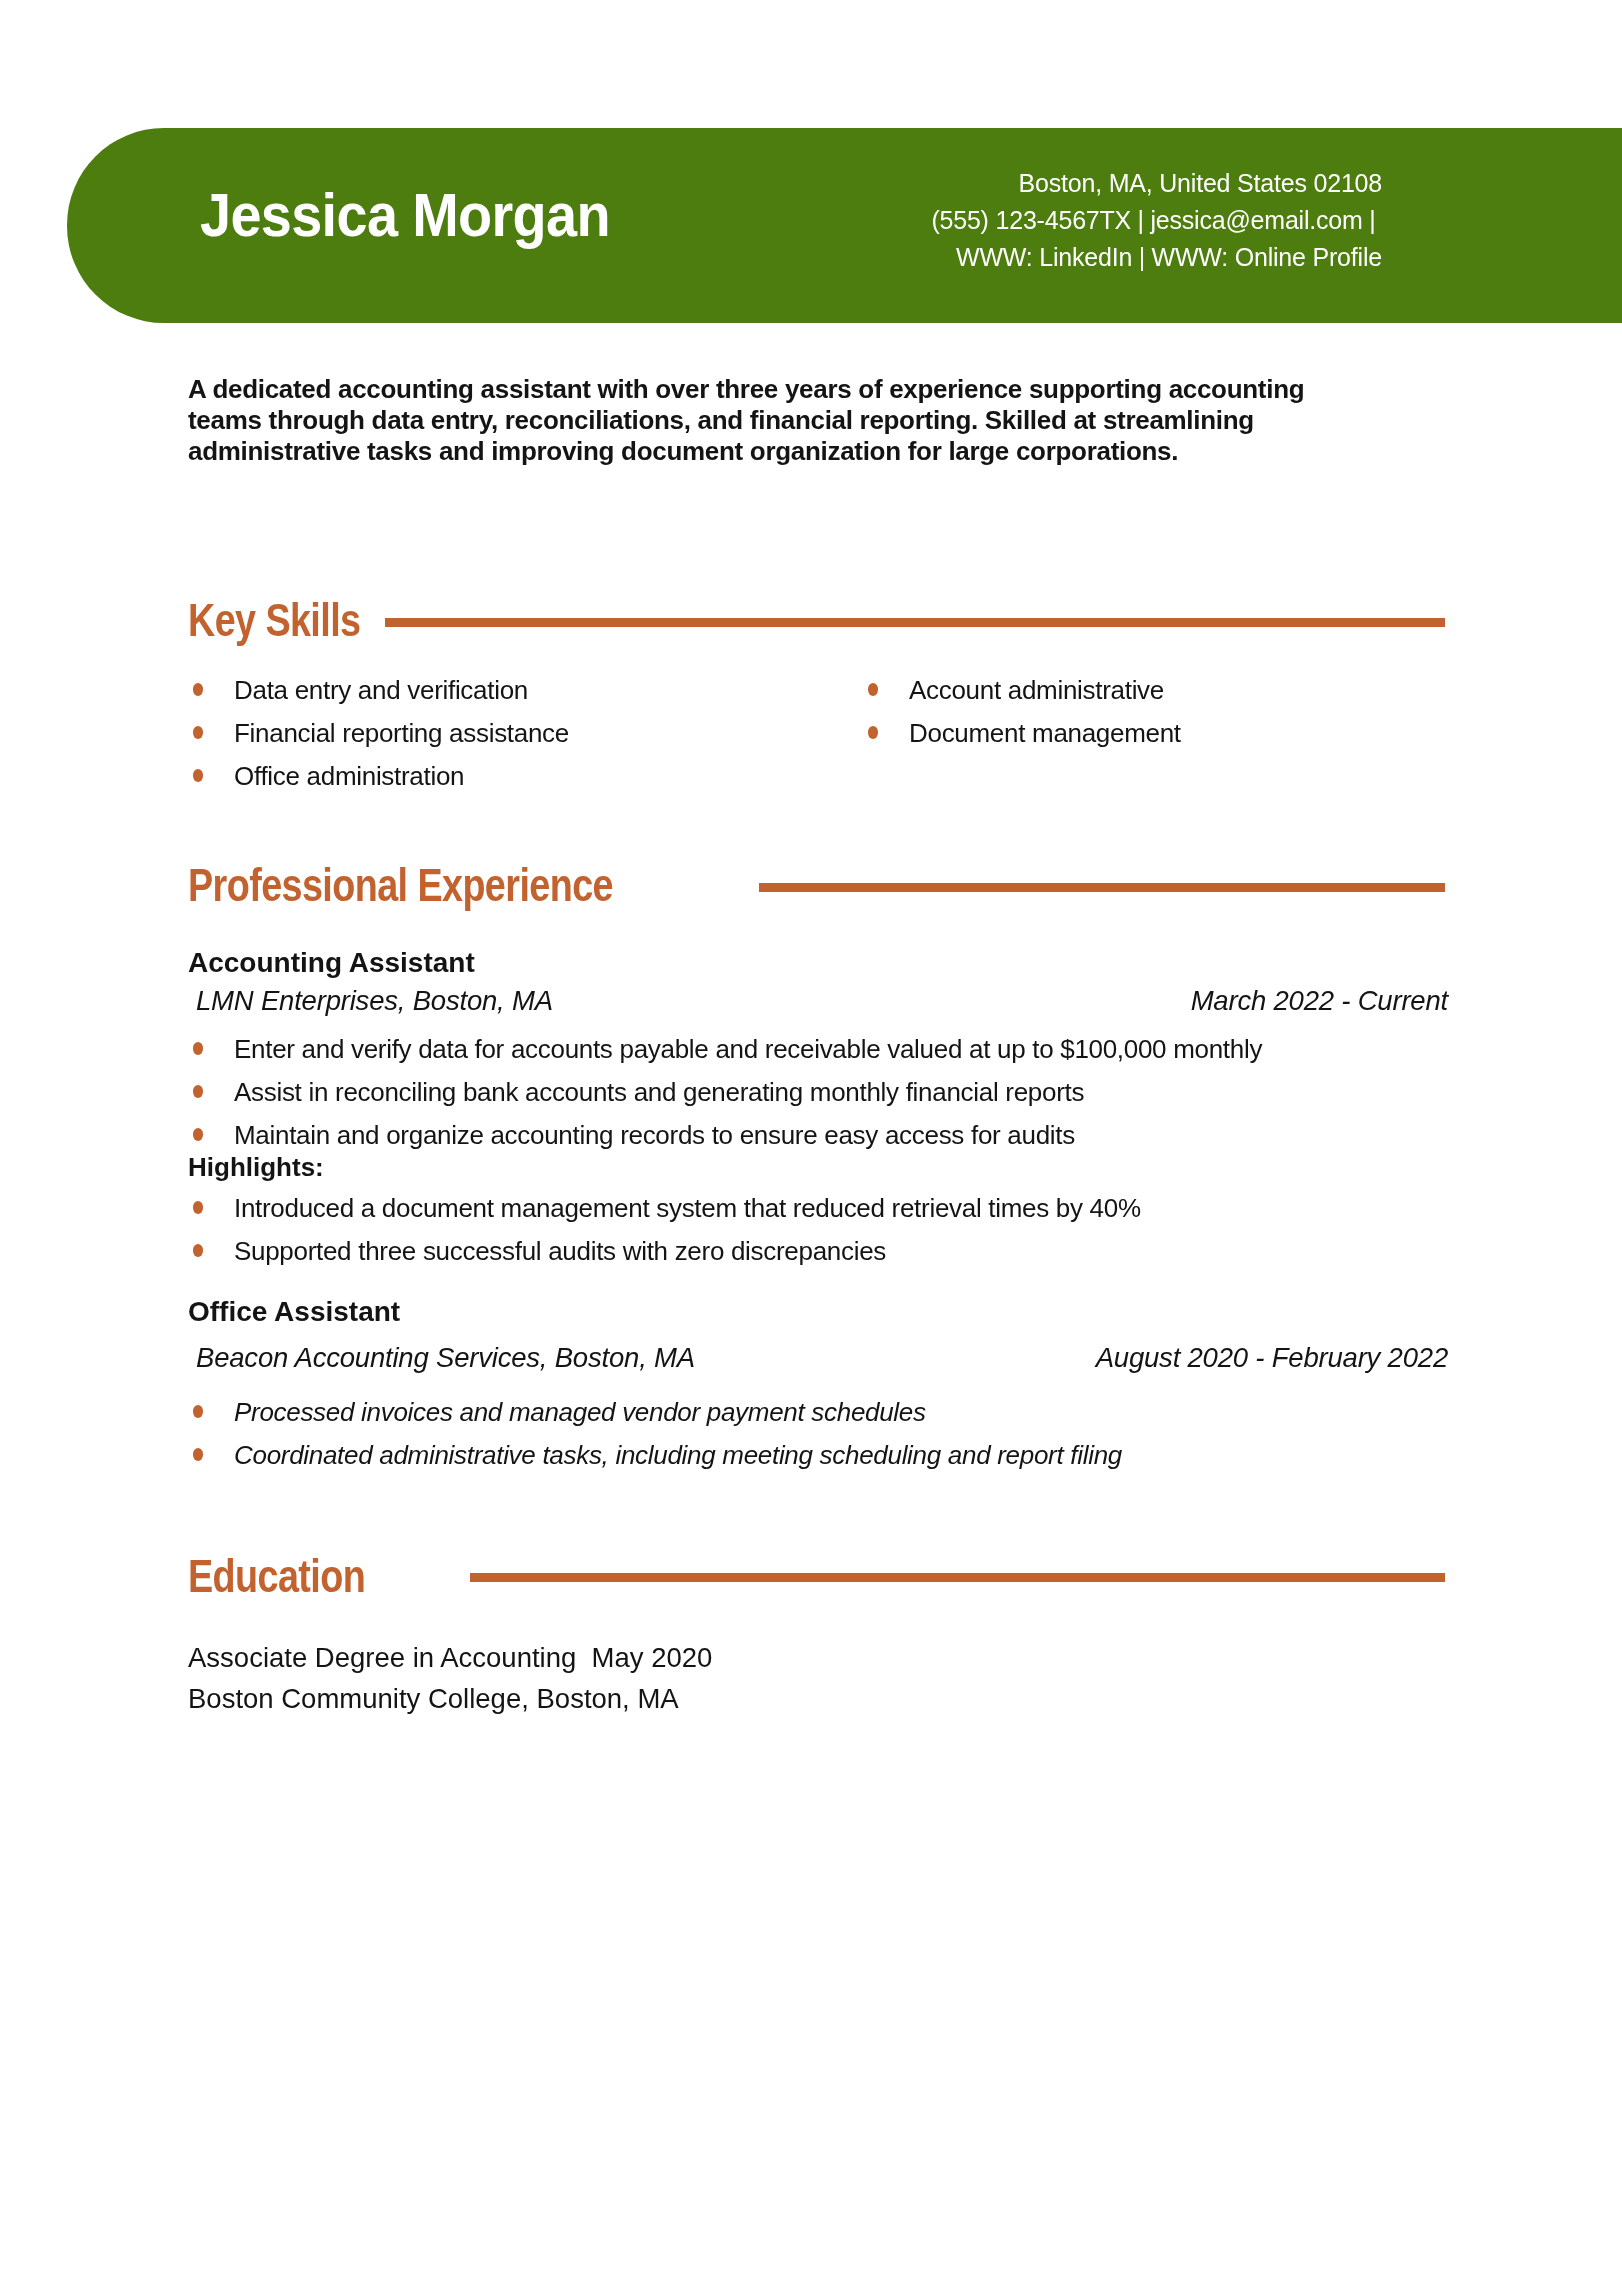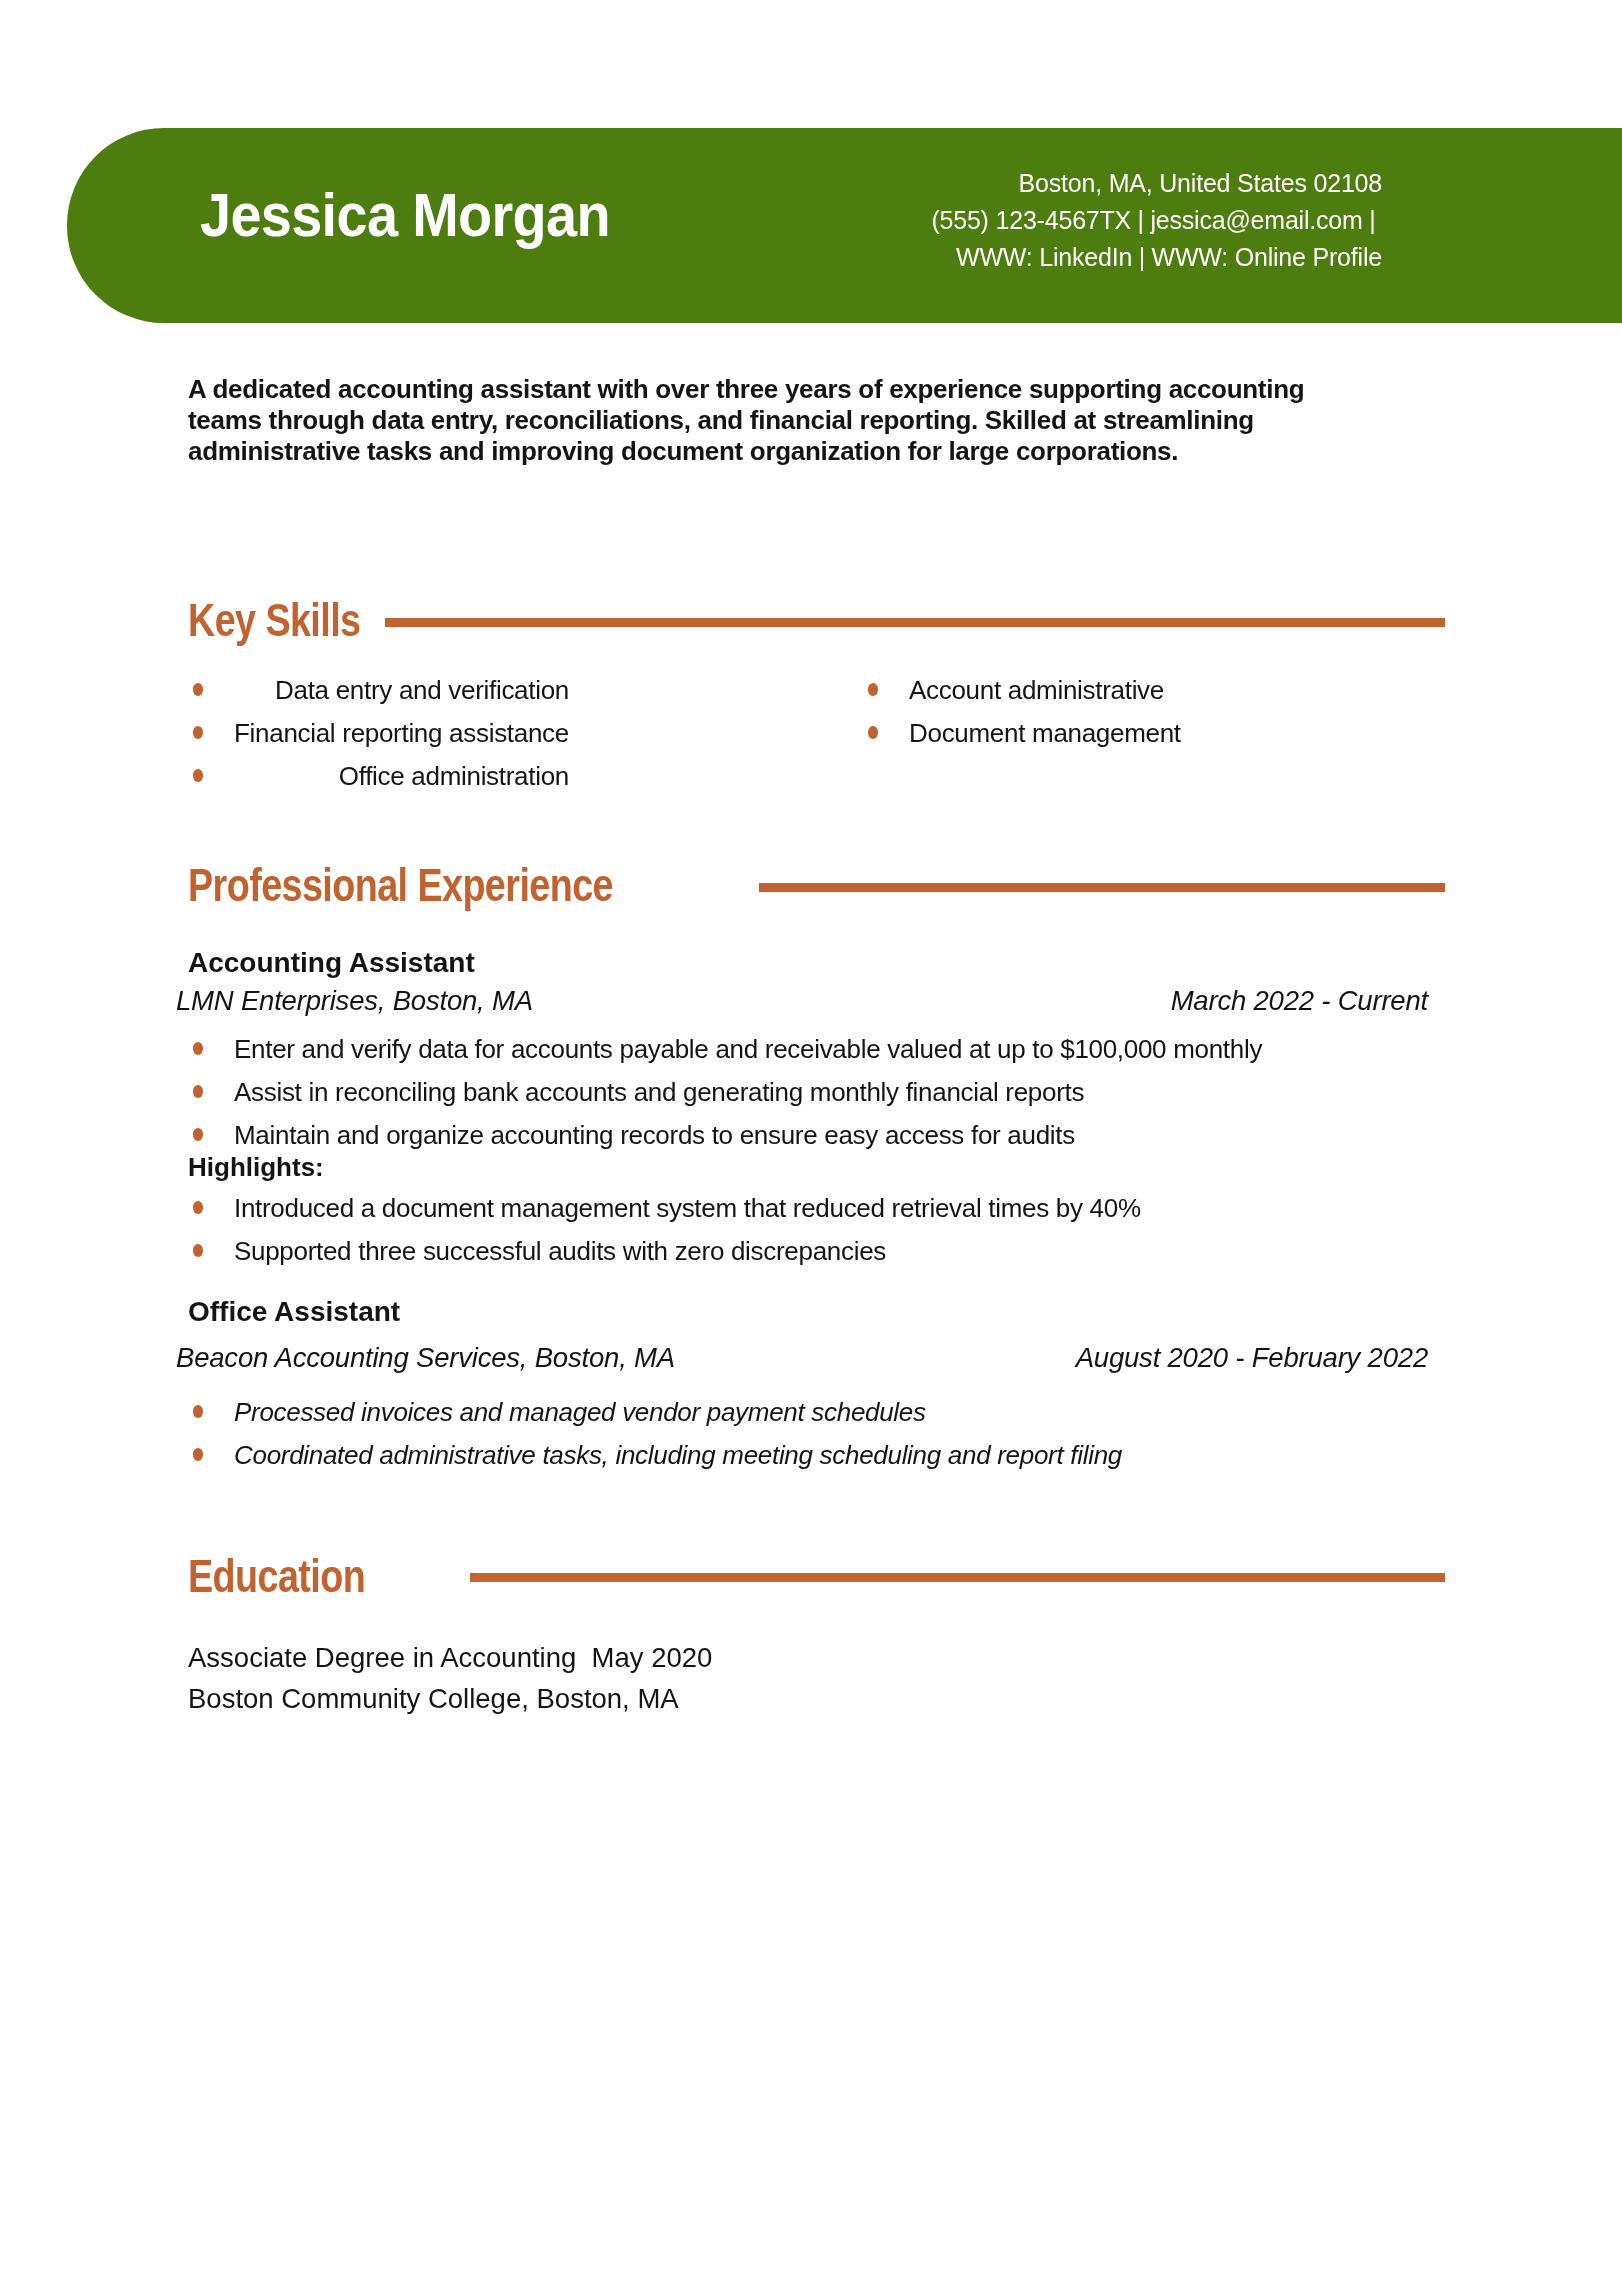--- a/index.html
+++ b/index.html
@@ -39,30 +39,30 @@
   .r-skills { left:385px;  width:1060px; top:618px; }
   .r-exp    { left:759px; width:686px; top:883px; }
   .r-edu    { left:470px;  width:975px; top:1573px; }
   
   ul.blist { list-style:none; position:absolute; font-size:26px; line-height:26px; letter-spacing:-0.3px; }
   ul.blist li { position:relative; padding-left:44px; margin-bottom:17px; white-space:nowrap; }
   ul.blist li::before {
     content:""; position:absolute; left:2.6px; top:5.9px; width:10.5px; height:13px;
     border-radius:50%; background:#C2622E;
   }
-  .skills-col1 { left:190px;  top:677px;text-align:right; }
+  .skills-col1 { left:190px;  top:677px; }
   .skills-col2 { left:865px; top:677px; }
   .job1-bullets { left:190px; top:1036px; } .job1-bullets li { margin-bottom:18.3px; }
   .job1-highlights { left:190px; top:1195px; } .job1-highlights li { margin-bottom:18.3px; }
   .job2-bullets { left:190px; top:1399px; } .job2-bullets li { margin-bottom:21px;font-style:italic; }
   
   .jobtitle { position:absolute; left:188px; font-size:28px; font-weight:bold; line-height:34px; }
   .jt1 { top:946px; } .jt2 { top:1295px; }
   .meta-row {
-    position:absolute; left:176px; width:1252px; display:flex; justify-content:space-between;
+    position:absolute; left:196px; width:1252px; display:flex; justify-content:space-between;
     font-size:27.5px; font-style:italic; line-height:34px; letter-spacing:-0.2px;gap:43px;
   }
   .mr1 { top:984px; } .mr2 { top:1341px; }
   .highlights-label { position:absolute; left:188px; top:1152px; font-size:26px; font-weight:bold; line-height:31px; }
   
   .edu-lines { position:absolute; left:188px; top:1637px; font-size:27.5px; line-height:41px; }
   .edu-lines div { white-space:pre-wrap; }
 </style>
 </head>
 <body>

